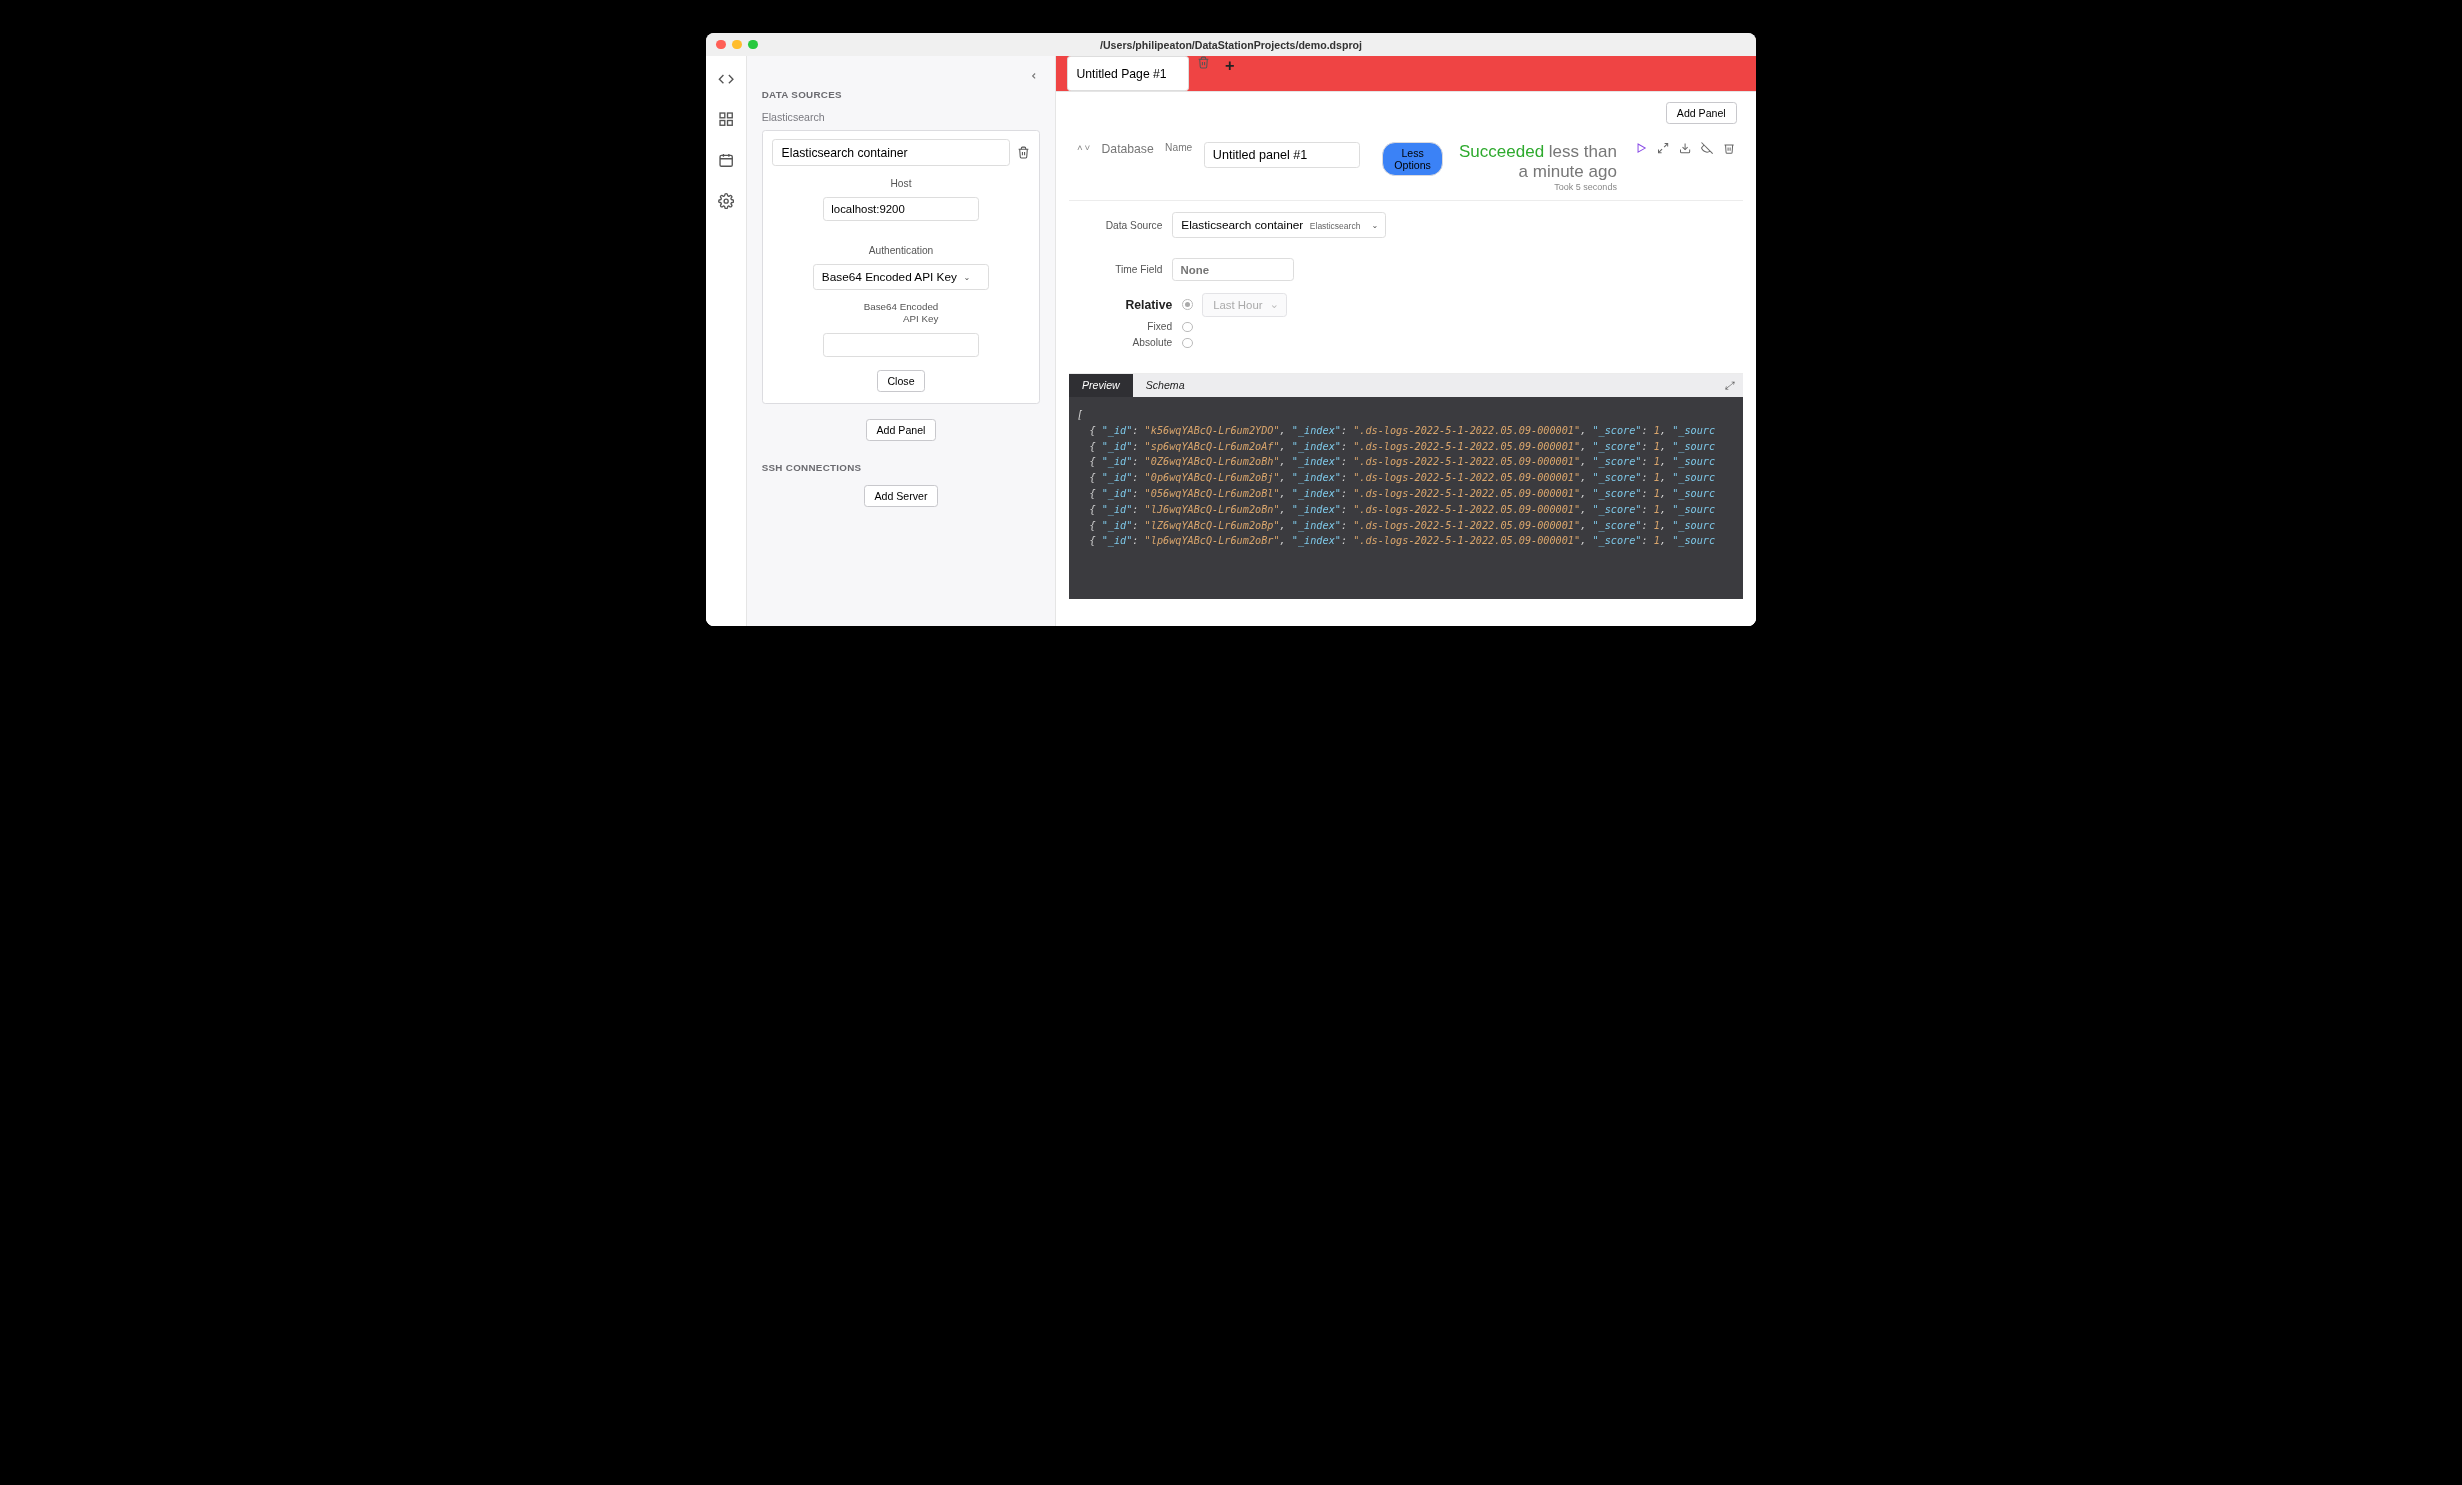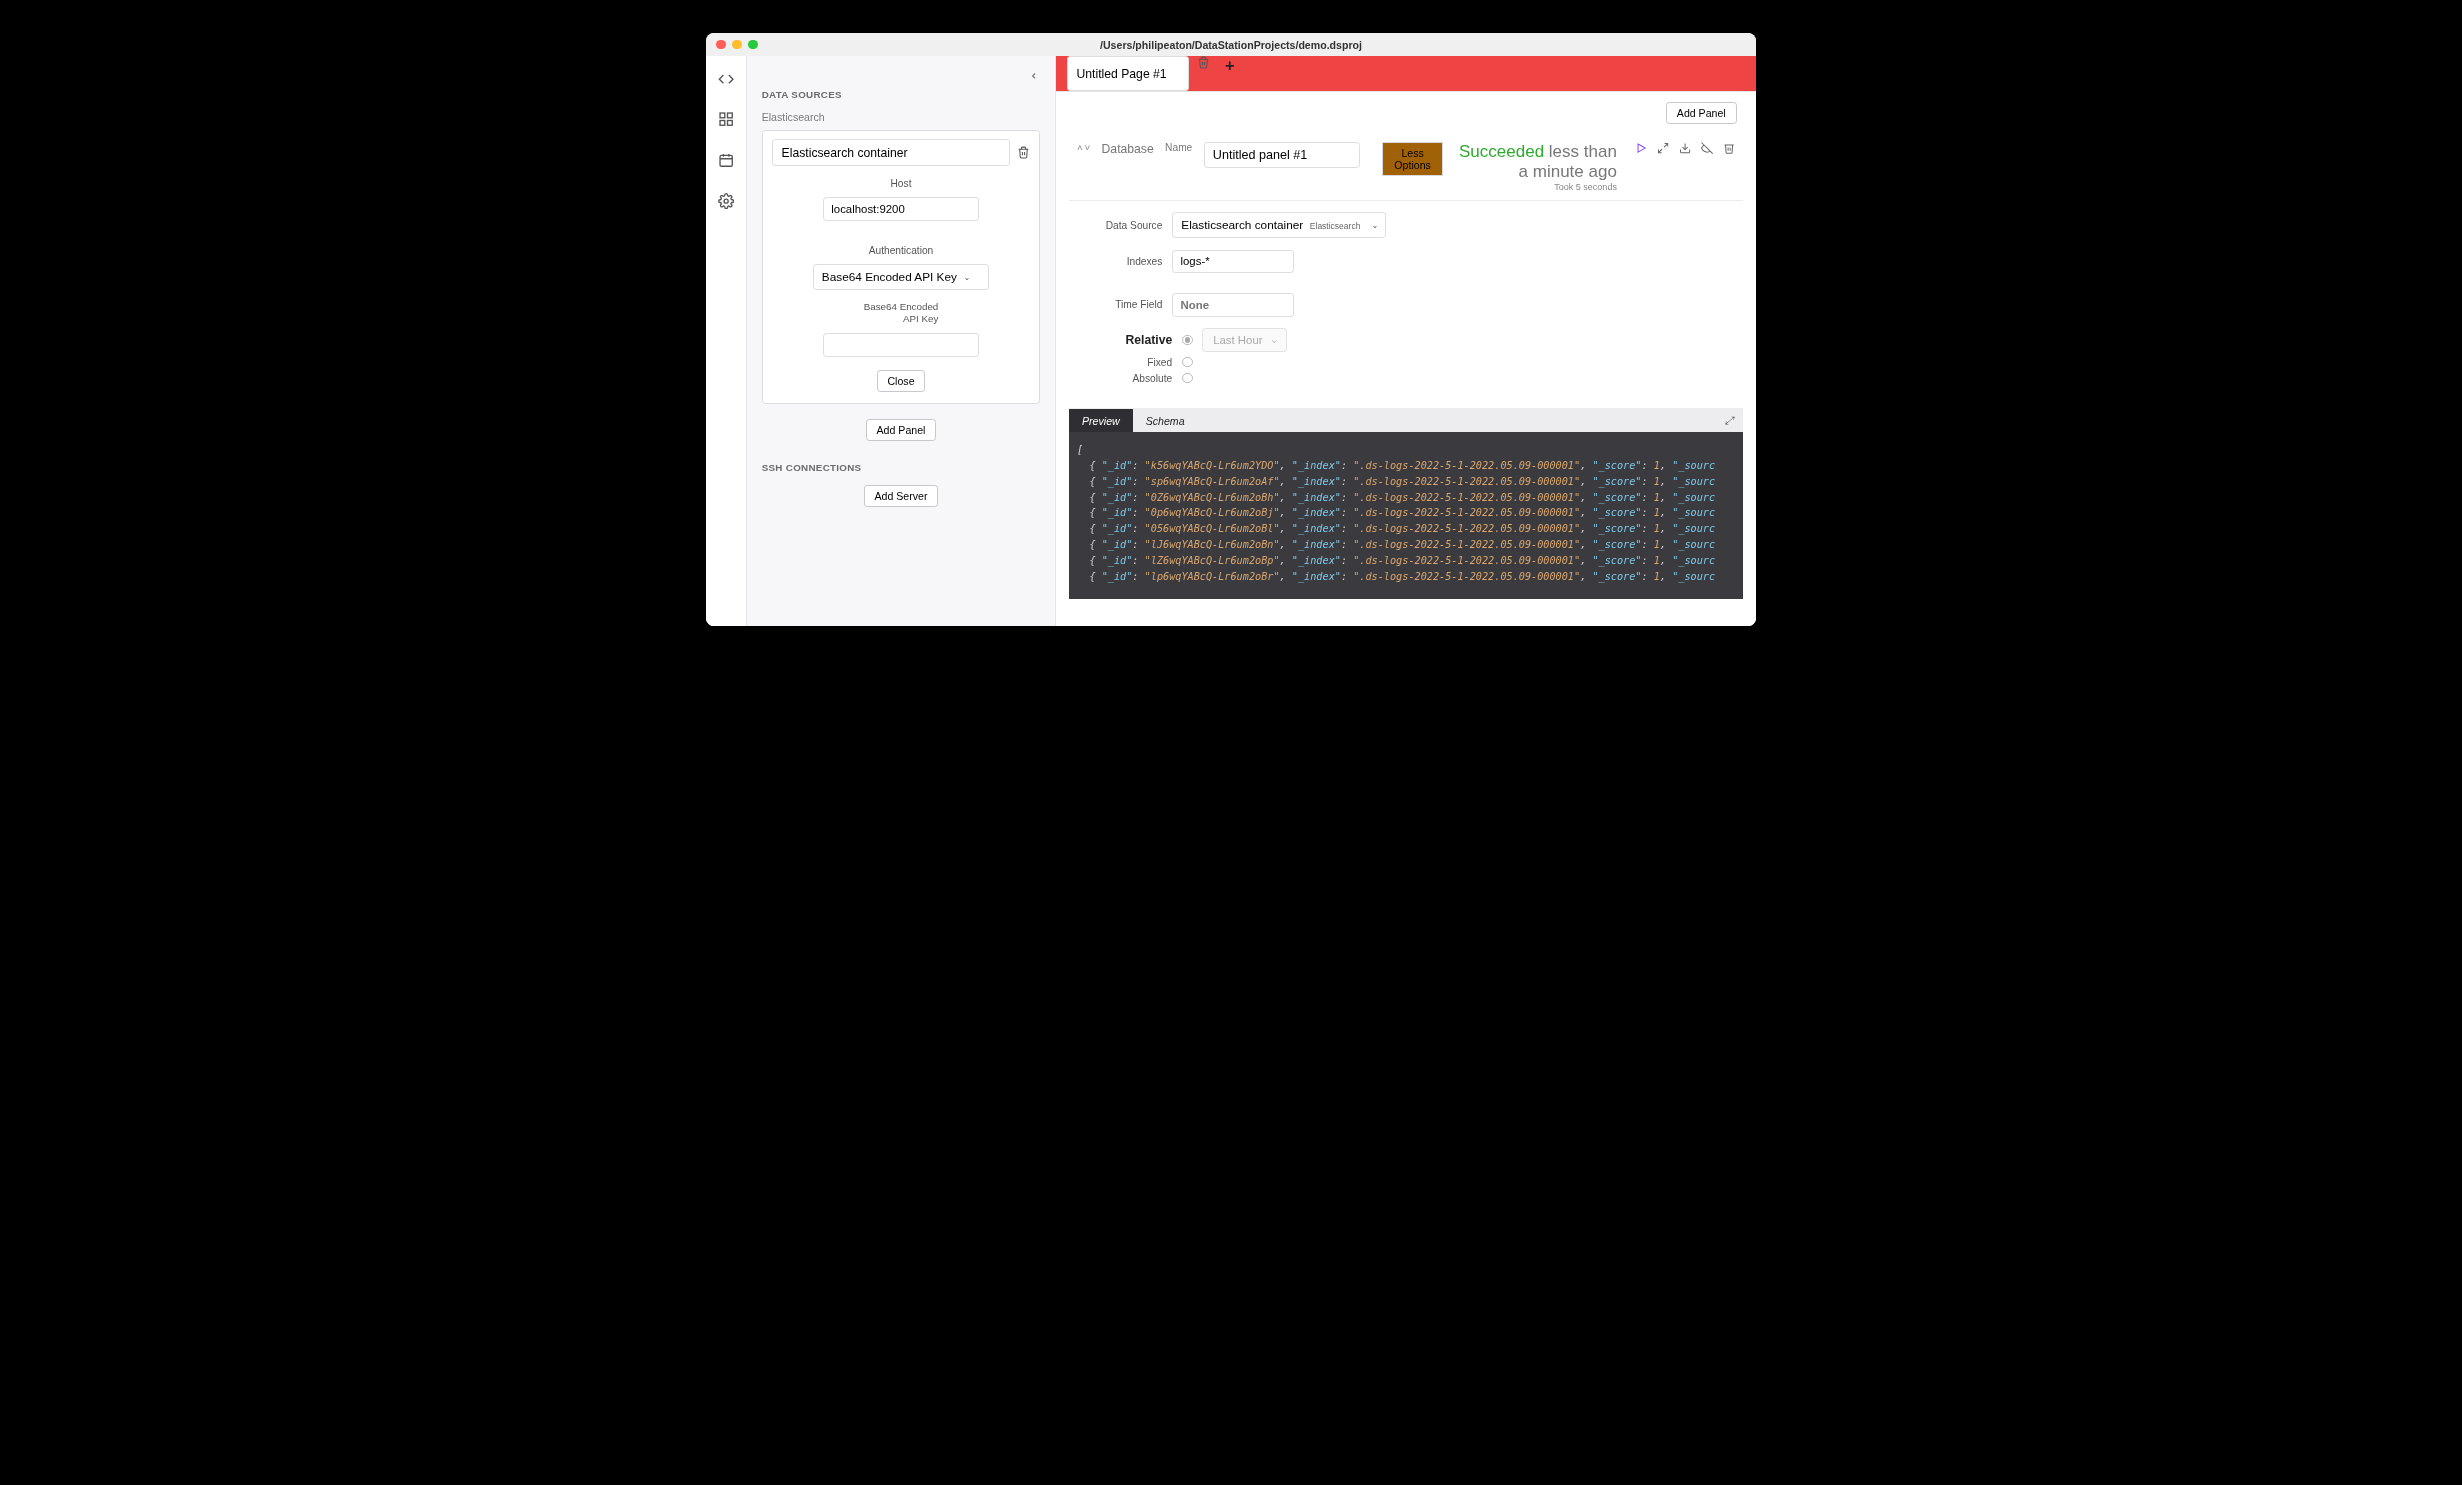--- a/index.html
+++ b/index.html
@@ -118,21 +118,21 @@
 .ph-arrows { display: flex; gap: 1.6px; color: #888; cursor: pointer; }
 .arr { font-size: 9.8px; }
 .ph-type-label { font-size: 12.2px; color: #777; }
 .ph-name-label { font-size: 10.2px; color: #777; }
 .ph-name-input {
   border: 0.8px solid #ddd; border-radius: 3.3px;
   padding: 4.9px 8.1px; font-size: 12.6px; width: 156px;
 }
 .ph-spacer { flex: 1; }
 .opt-btn {
-  background: #a16207; border: 0.8px solid #d9d9de; border-radius: 1px;
+  background: #3b82f6; border: 0.8px solid #d9d9de; border-radius: 13px;
   padding: 4.1px 9.8px; font-size: 10.6px; cursor: pointer;
 }
 .ph-status { text-align: right; }
 .status-line1 { font-size: 17px; color: #777; }
 .status-line1 .success { color: #2eaa2e; }
 .status-line2 { font-size: 9px; color: #888; }
 .ph-actions { display: flex; align-items: center; gap: 9.8px; margin-left: 6.5px; }
 .ph-action-ic { width: 12.2px; height: 12.2px; color: #666; cursor: pointer; }
 .run-ic { color: #8a4de6; }
 .panel-config {
@@ -357,24 +357,20 @@
 
         <div class="panel-config">
           <div class="cfg-row">
             <span class="cfg-label">Data Source</span>
             <div class="ds-display">
               <span>Elasticsearch container</span>
               <span class="caret-small">⌄</span>
               <span class="ds-type">Elasticsearch</span>
             </div>
           </div>
-          <div class="cfg-row">
-            <span class="cfg-label">Indexes</span>
-            <input class="text-input" style="width: 122px;" value="logs-*">
-          </div>
           <div class="cfg-row" style="margin-top:19.5px;">
             <span class="cfg-label">Time Field</span>
             <input class="text-input" style="width: 122px; font-weight: bold;" placeholder="None">
           </div>
 
           <div class="cfg-row" style="align-items:center; margin-bottom:4.9px; margin-left:9.8px;">
             <span class="cfg-label b">Relative</span>
             <span class="radio-dot checked"></span>
             <div class="select-disabled">
               <span>Last Hour</span>

